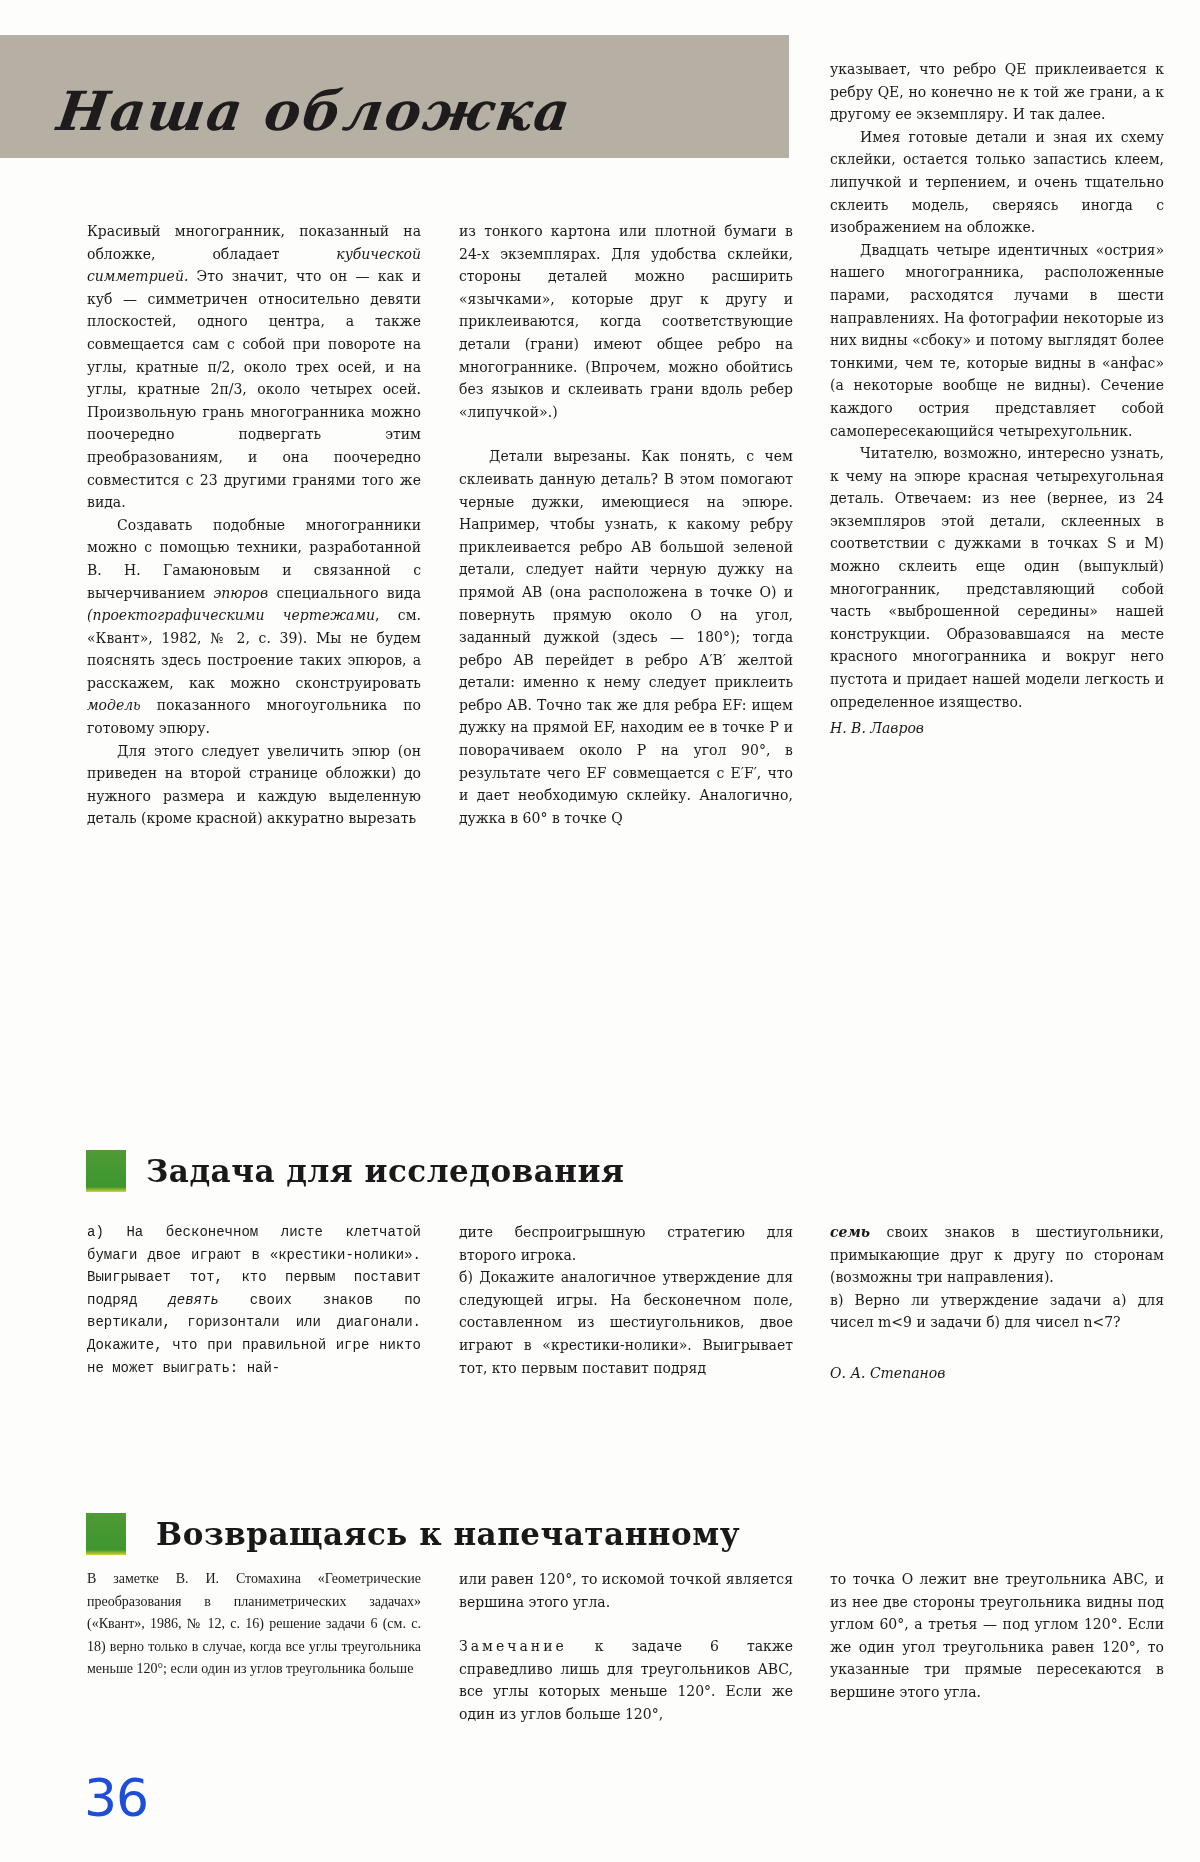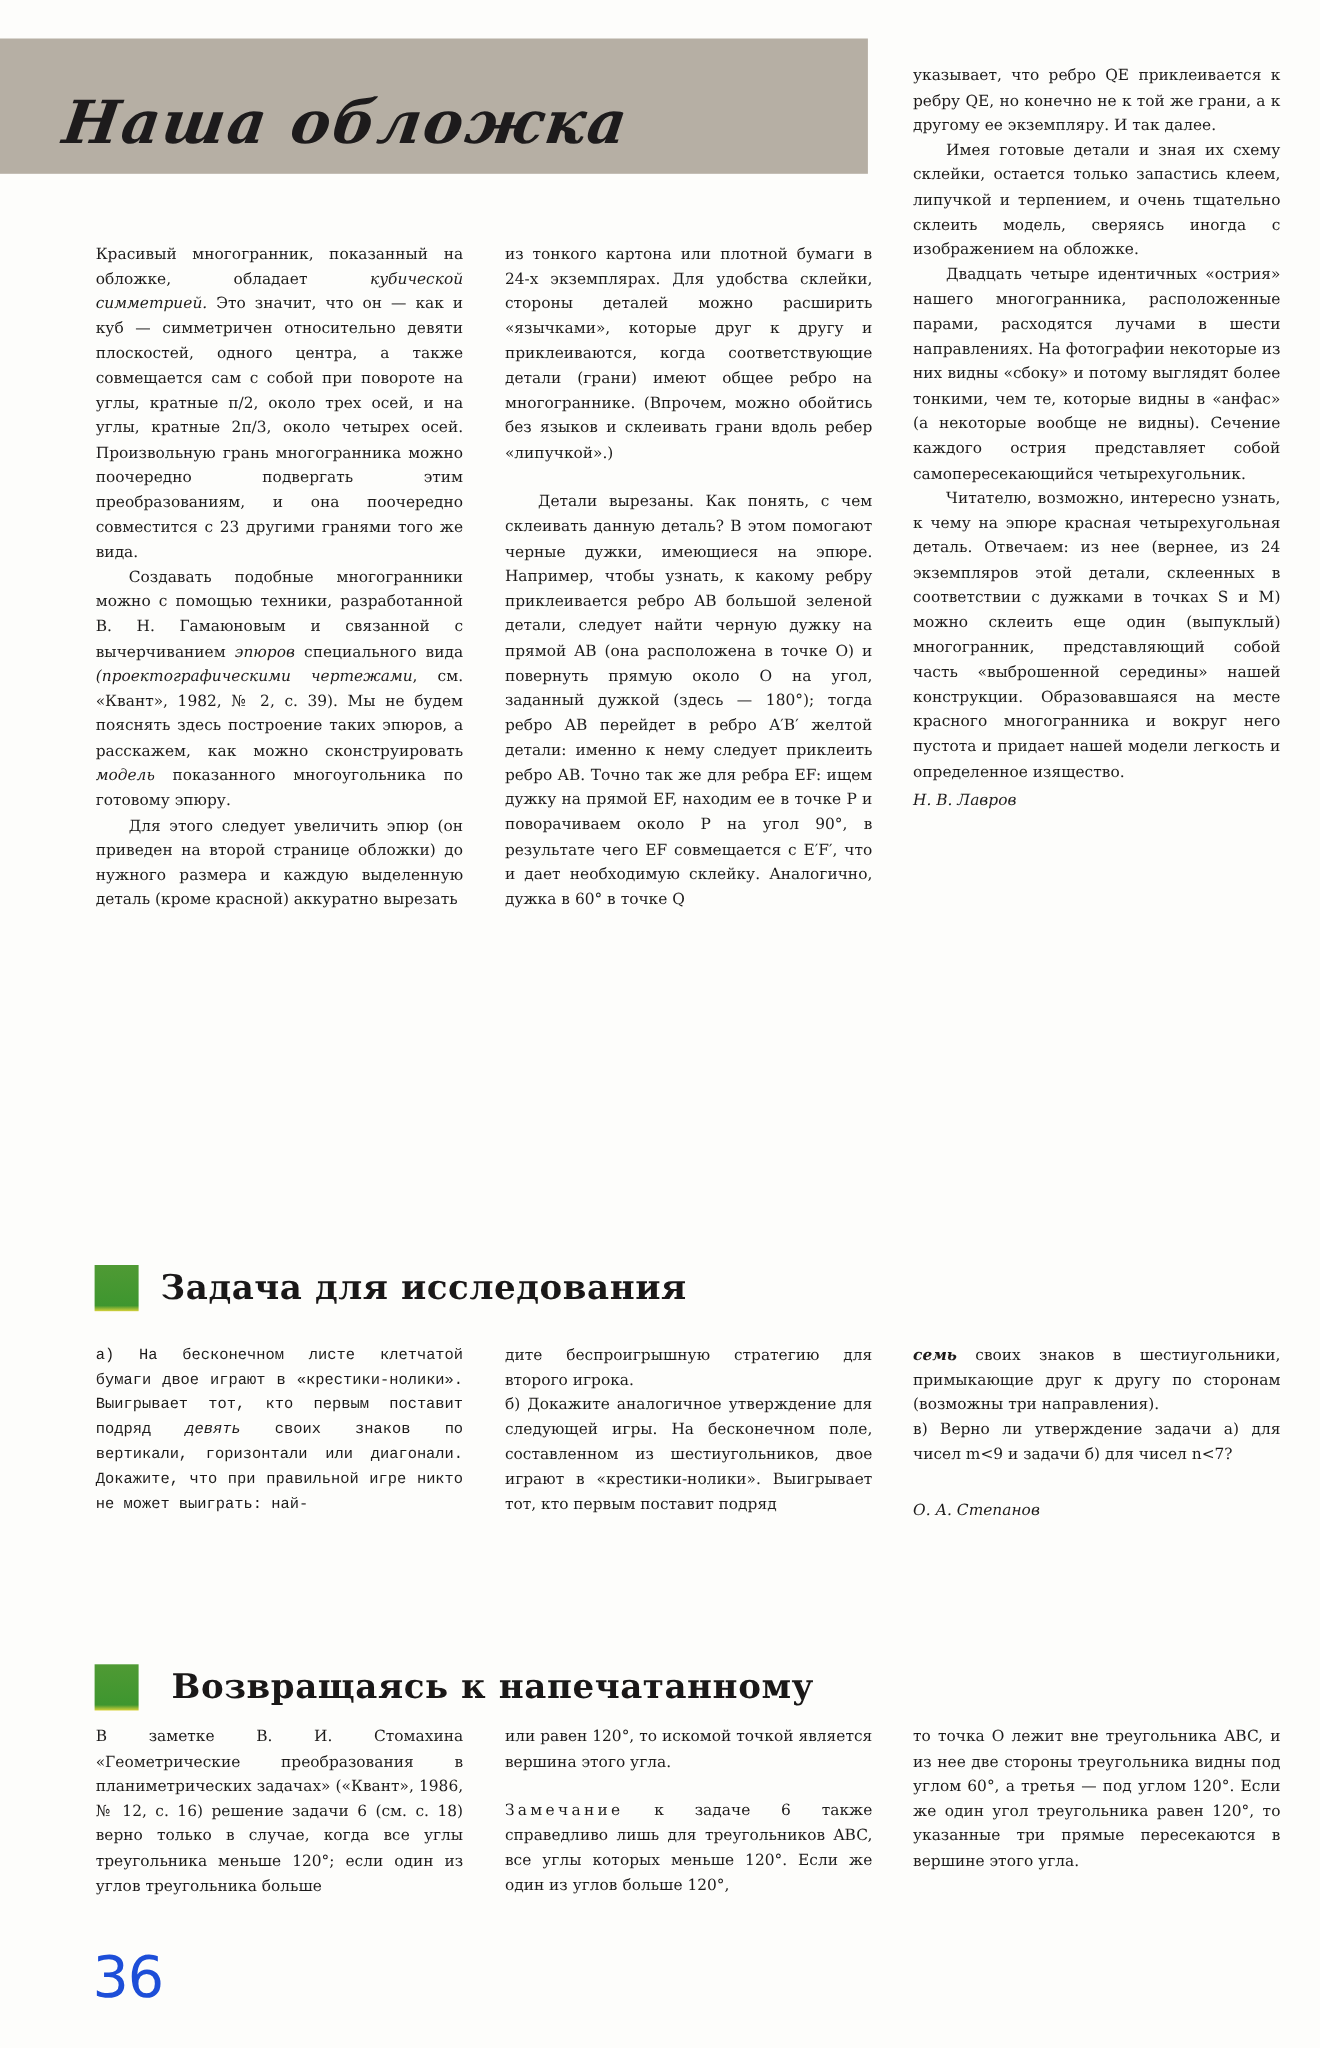--- a/index.html
+++ b/index.html
@@ -120,21 +120,21 @@
   <p><em style="font-weight:bold;">семь</em><span> своих знаков в шестиугольники, примыкающие друг к другу по сторонам (возможны три направления).</span></p>
   <p>в) Верно ли утверждение задачи а) для чисел m&lt;9 и задачи б) для чисел n&lt;7?</p>
   <p class="sig sig-gap">О. А. Степанов</p>
 </div>
 
 <div class="section-head" style="top:1473px;gap:10px;">
   <div class="square"></div>
   <div class="section-title">Возвращаясь к напечатанному</div>
 </div>
 
-<div class="col" style="left:87px; top:1545px;">
+<div class="col" style="left:87px; top:1545px;font-family:Liberation Serif, serif;">
   <p>В заметке В. И. Стомахина «Геометрические преобразования в планиметрических задачах» («Квант», 1986, № 12, с. 16) решение задачи 6 (см. с. 18) верно только в случае, когда все углы треугольника меньше 120°; если один из углов треугольника больше</p>
 </div>
 
 <div class="col" style="left:459px; top:1545px;">
   <p>или равен 120°, то искомой точкой является вершина этого угла.</p>
   <p class="gap"><span class="spaced">Замечание</span><span> к задаче 6 также справедливо лишь для треугольников ABC, все углы которых меньше 120°. Если же один из углов больше 120°,</span></p>
 </div>
 
 <div class="col" style="left:830px; top:1545px;">
   <p>то точка O лежит вне треугольника ABC, и из нее две стороны треугольника видны под углом 60°, а третья — под углом 120°. Если же один угол треугольника равен 120°, то указанные три прямые пересекаются в вершине этого угла.</p>

